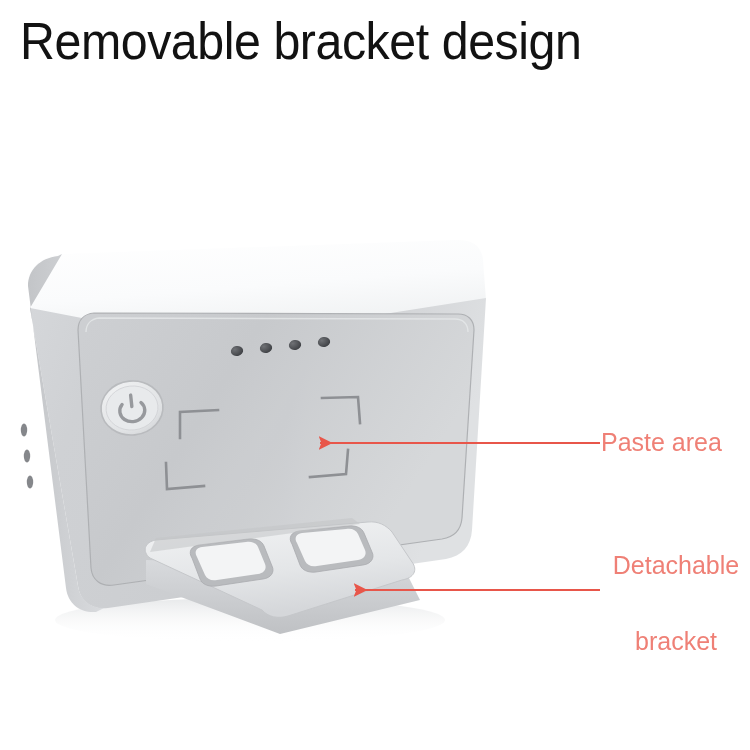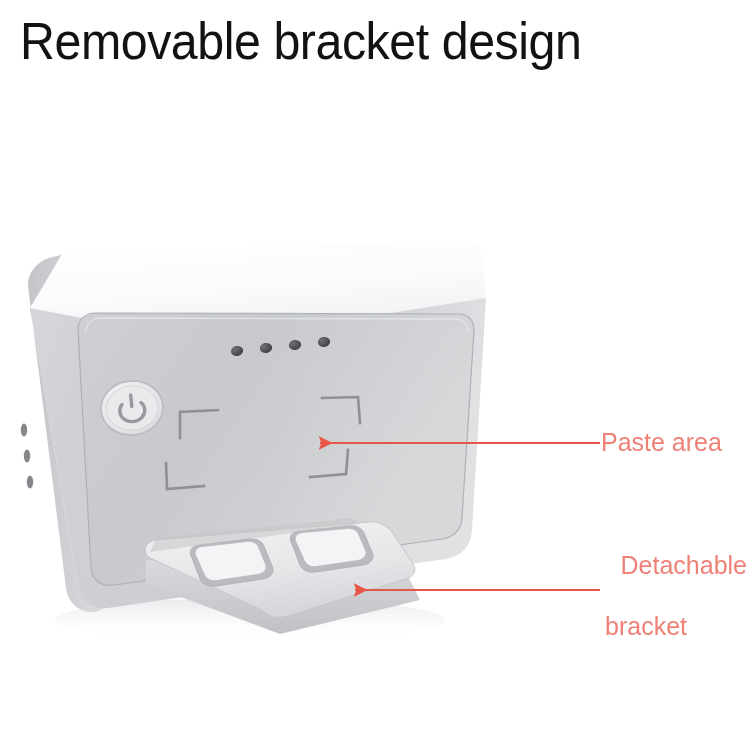--- a/index.html
+++ b/index.html
@@ -65,26 +65,26 @@
   }
   #label-detachable-wrap {
     position: absolute;
     left: 605px;
     top: 550px;
     width: 142px;
     text-align: center;
   }
   #label-detachable-line1 {
     display: block;
-    text-align: right;
+    text-align: center;
   }
   #label-detachable-line2 {
     display: block;
-    text-align: left;
-    margin-top: 31px;
+    text-align: center;
+    margin-top: 46px;
   }
 
   .arrow-layer {
     position: absolute;
     left: 0; top: 0;
     width: 750px; height: 750px;
     pointer-events: none;
   }
 </style>
 </head>

